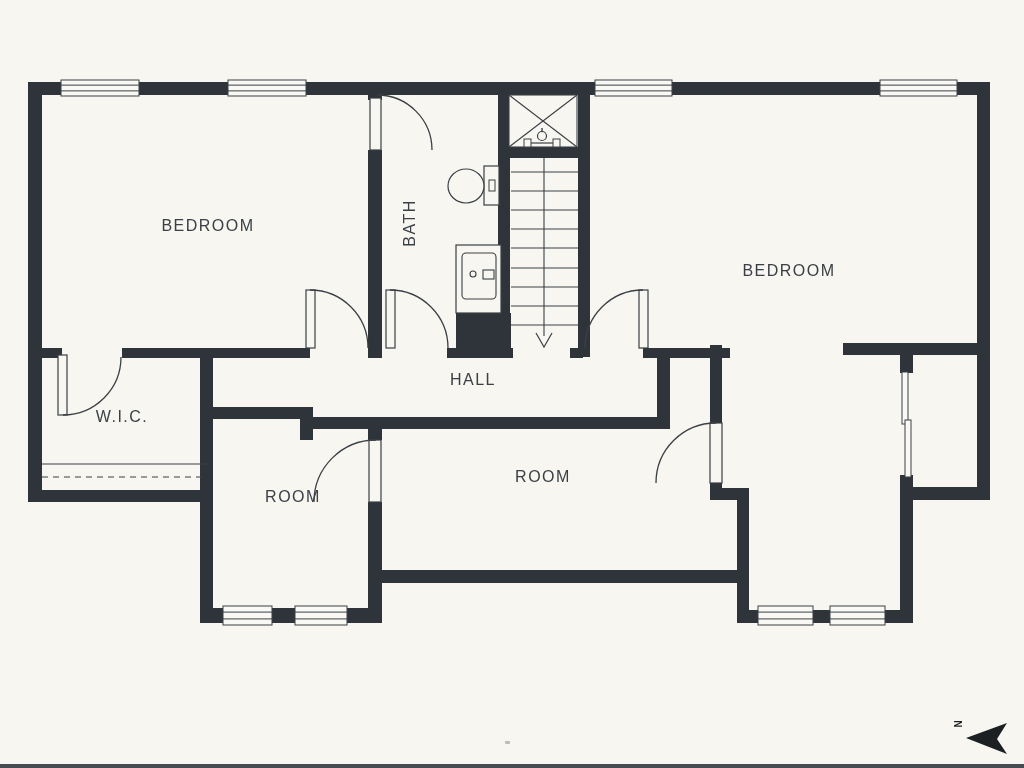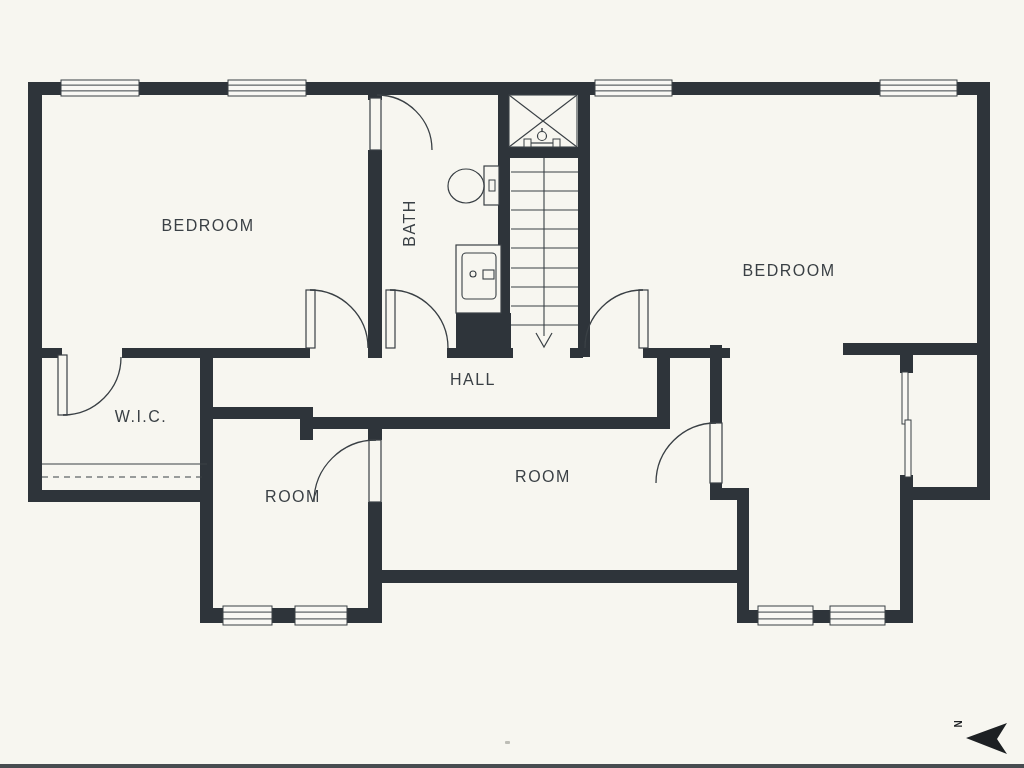--- a/index.html
+++ b/index.html
@@ -131,21 +131,21 @@
       <line x1="42" y1="464" x2="207" y2="464" stroke="#3a4045" stroke-width="1.2"></line>
       <line x1="42" y1="477" x2="207" y2="477" stroke="#3a4045" stroke-width="1.2" stroke-dasharray="6 5"></line>
       <rect x="902" y="372" width="6" height="52" fill="#f9f8f4" stroke="#3a4045" stroke-width="1"></rect>
       <rect x="905" y="420" width="6" height="57" fill="#f9f8f4" stroke="#3a4045" stroke-width="1"></rect>
       <polygon points="966,738 1007,723 997,739 1007,754" fill="#1d2023"></polygon>
     </svg>
   <div id="labels">
       <div class="room-label" style="left: 208px; top: 226px;">BEDROOM</div>
       <div class="room-label rot" style="left: 410px; top: 223px;">BATH</div>
       <div class="room-label" style="left: 789px; top: 271px;">BEDROOM</div>
-      <div class="room-label" style="left: 122px; top: 417px; margin-left: 19px;">W.I.C.</div>
+      <div class="room-label" style="left: 122px; top: 417px;">W.I.C.</div>
       <div class="room-label" style="left: 473px; top: 380px;">HALL</div>
       <div class="room-label" style="left: 293px; top: 497px;">ROOM</div>
       <div class="room-label" style="left: 543px; top: 477px;">ROOM</div>
       <div class="north-label" style="left: 958px; top: 724px;">N</div>
     </div>
   <div class="page-dot" style="left: 505px; top: 741px; width: 5px; height: 3px;"></div>
   <div class="bottom-border" style="height: 4px;"></div>
 </div>
 
 </body></html>

